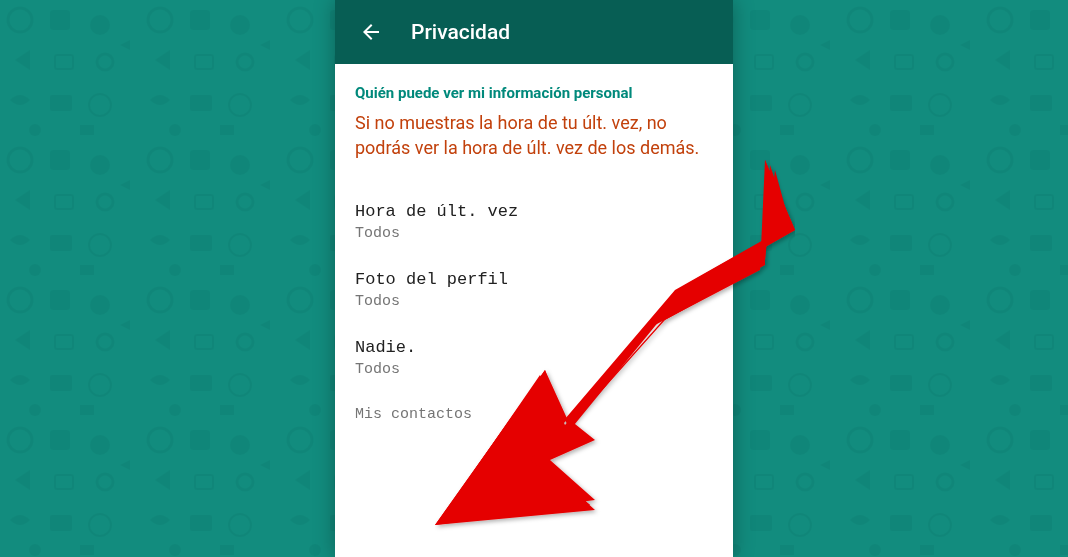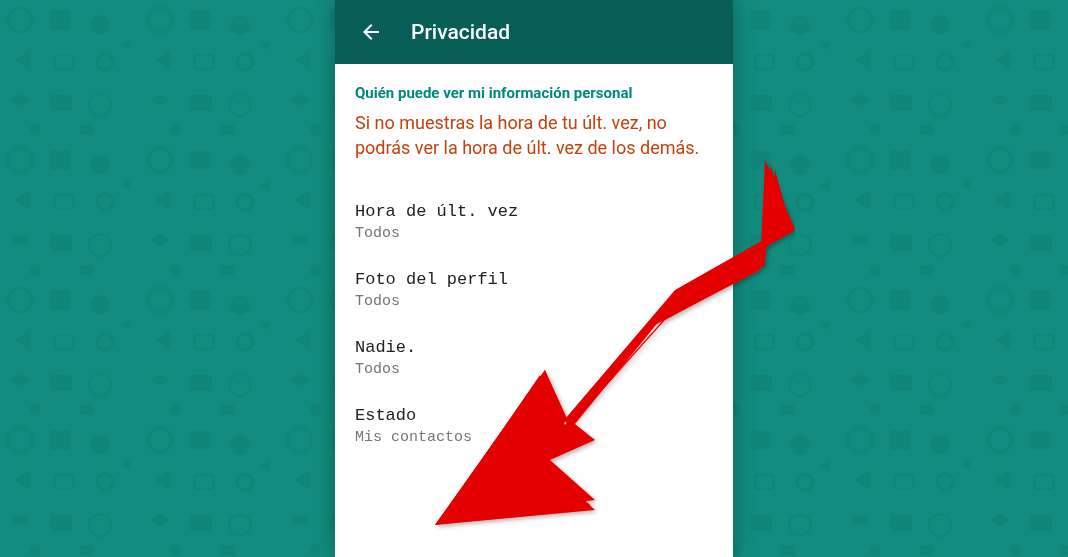--- a/index.html
+++ b/index.html
@@ -170,21 +170,20 @@
       <div class="setting-label">Foto del perfil</div>
       <div class="setting-value">Todos</div>
     </div>
 
     <div class="setting-item">
       <div class="setting-label">Nadie.</div>
       <div class="setting-value">Todos</div>
     </div>
 
     <div class="setting-item">
-      <div class="setting-label">Estado</div>
       <div class="setting-value">Mis contactos</div>
     </div>
   </div>
 </div>
 
 <svg class="red-arrow" style="left:435px; top:150px; width:360px; height:390px;" viewBox="0 0 360 390">
   <defs>
     <filter id="shadow" x="-20%" y="-20%" width="140%" height="140%">
       <feDropShadow dx="2" dy="2" stdDeviation="2" flood-opacity="0.3"></feDropShadow>
     </filter>

